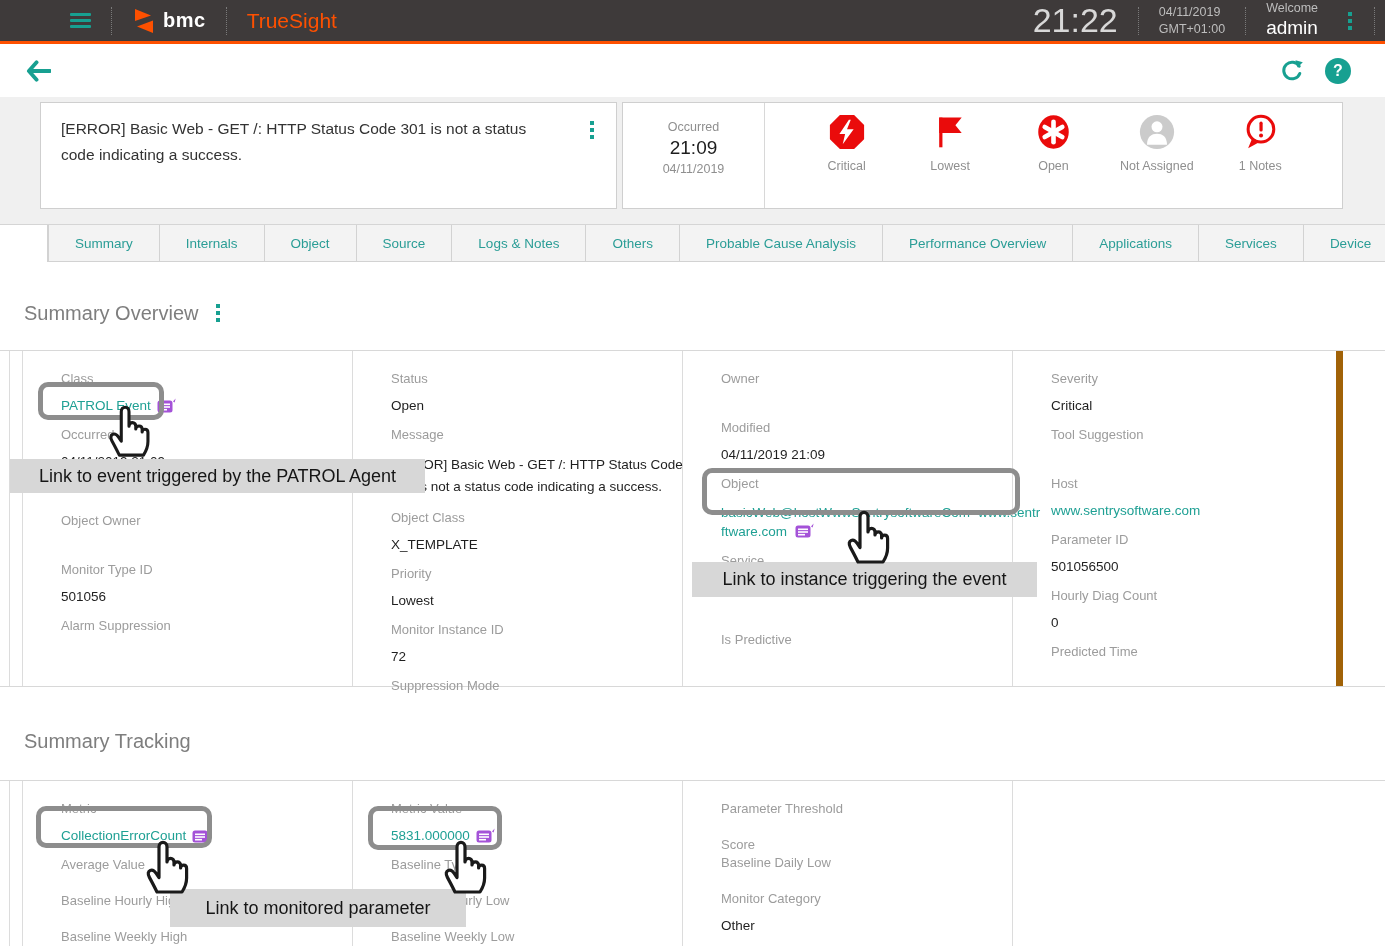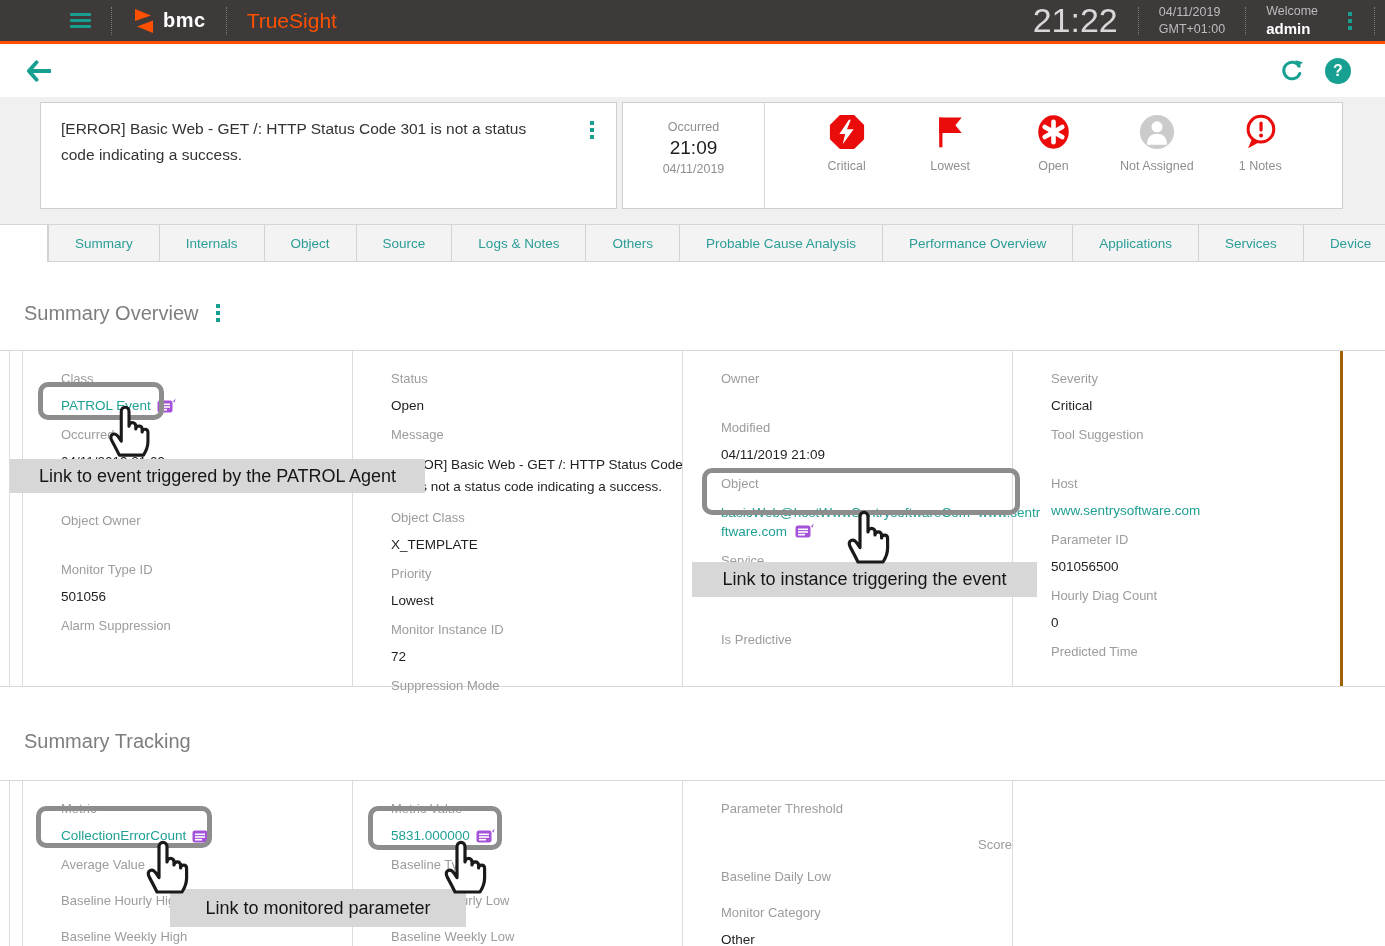--- a/index.html
+++ b/index.html
@@ -13,21 +13,21 @@
     display:flex;align-items:center;color:#c9c9c9;padding-left:43px;}
   .burger{margin-left:27px;cursor:pointer;}
   .burger div{width:21px;height:3px;background:#17a091;margin:3px 0;border-radius:1px;}
   .tb-sep{height:28px;border-left:1px dotted #7a7a7a;margin:0 20px;}
   .brandmark{display:flex;align-items:center;gap:7px;}
   .brand-text{color:#fff;font-weight:bold;font-size:20px;letter-spacing:.5px;}
   .product{color:#fe5000;font-size:21px;}
   .tb-right{margin-left:auto;display:flex;align-items:center;}
   .clock{font-size:34px;color:#d8d8d8;}
   .tb-small{font-size:12.5px;line-height:1.3;color:#bdbdbd;}
-  .tb-user b{color:#fff;font-weight:bold;font-size:15px;}
+  .tb-user b{color:#fff;font-weight:normal;font-size:19px;}
   .kebab{display:inline-flex;flex-direction:column;gap:3px;cursor:pointer;padding:4px;}
   .kebab i{width:4px;height:4px;background:#17a091;display:block;}
   .kebab.sq i{border-radius:0;}
   
   .pageheader{height:53px;display:flex;align-items:center;background:#fff;}
   .backarrow{margin-left:26px;cursor:pointer;display:flex;}
   .page-title{font-size:29px;color:#b4b4b4;margin-left:14px;}
   .ph-right{margin-left:auto;display:flex;align-items:center;gap:20px;margin-right:34px;}
   .help-btn{width:26px;height:26px;border-radius:50%;background:#17a091;color:#fff;
     font-weight:bold;font-size:16px;display:flex;align-items:center;justify-content:center;cursor:pointer;}
@@ -285,21 +285,21 @@
           <rect x="3" y="8.2" width="10" height="1.6" fill="#fff"></rect>
           <rect x="3" y="10.9" width="7" height="1.6" fill="#fff"></rect>
         <path d="M16 3.4 L18.6 0.4 L17.6 4.6 Z" fill="#a452d8"></path>
       </svg>
     </div>
     <div class="lbl solo">Service</div>
     <div class="spacer30"></div>
     <div class="lbl solo">Is Predictive</div>
   </div>
 
-  <div class="pcol" style="border-right:3px solid #a16207;">
+  <div class="pcol" style="border-right:7px solid #a16207;">
     <div class="lbl">Severity</div>
     <div class="val">Critical</div>
     <div class="lbl solo">Tool Suggestion</div>
     <div class="lbl">Host</div>
     <div class="val"><span class="link">www.sentrysoftware.com</span></div>
     <div class="lbl">Parameter ID</div>
     <div class="val">501056500</div>
     <div class="lbl">Hourly Diag Count</div>
     <div class="val">0</div>
     <div class="lbl solo">Predicted Time</div>
@@ -345,21 +345,21 @@
       </svg>
     </div>
     <div class="lbl solo" style="margin-bottom:21px;">Baseline Type</div>
     <div class="lbl solo" style="margin-bottom:21px;">Baseline Hourly Low</div>
     <div class="lbl solo">Baseline Weekly Low</div>
   </div>
 
 
   <div class="pcol">
     <div class="lbl solo" style="margin-bottom:21px;">Parameter Threshold</div>
-    <div class="lbl solo" style="margin-bottom:17px;text-align:right;">Score</div>
+    <div class="lbl solo" style="margin-bottom:3px;">Score</div>
     <div class="lbl solo" style="margin-bottom:21px;">Baseline Daily Low</div>
     <div class="lbl">Monitor Category</div>
     <div class="val">Other</div>
   </div>
   <div class="rest"></div>
 </div>
 
 <div class="hl-box" id="hl1"></div>
 <div class="hl-box" id="hl2"></div>
 <div class="hl-box" id="hl3"></div>

